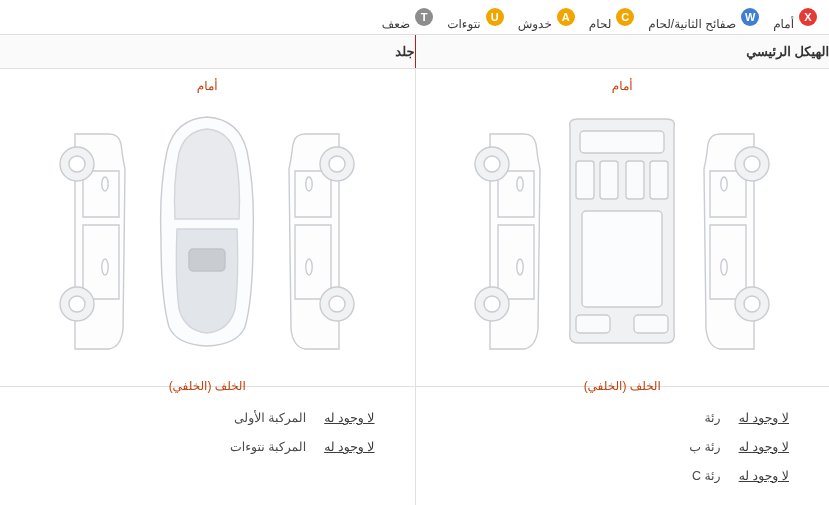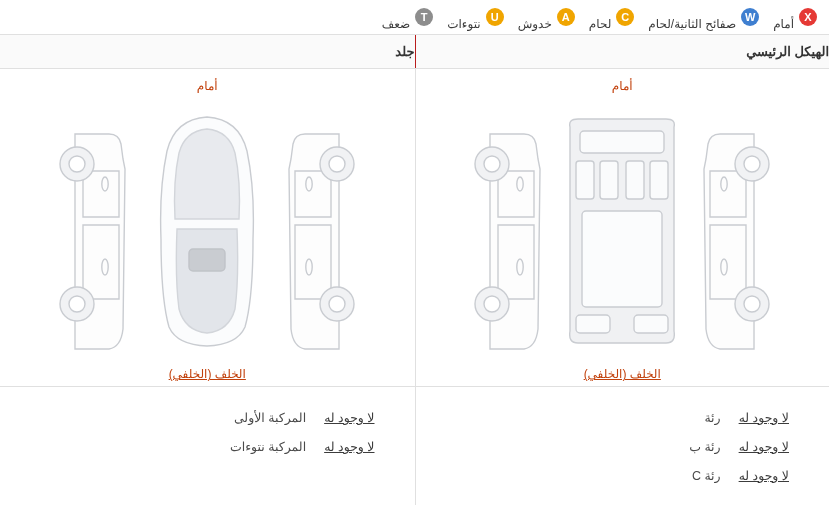--- a/index.html
+++ b/index.html
@@ -78,21 +78,21 @@
     position: relative;
     padding-top: 10px;
   }
   .panel.sep { border-left: 1px solid #e0e0e0; }
   .panel-top-label, .panel-bottom-label {
     text-align: center;
     font-size: 12px;
     color: #c2410c;
   }
   .panel-top-label { margin-bottom: 2px; }
-  .panel-bottom-label { margin-top: 4px; text-decoration: underline; }
+  .panel-bottom-label { margin-top: 16px; }
   .diagram-wrap {
     display: flex;
     align-items: center;
     justify-content: center;
     height: 268px;
   }
 
   
   .notes-row {
     display: flex;

